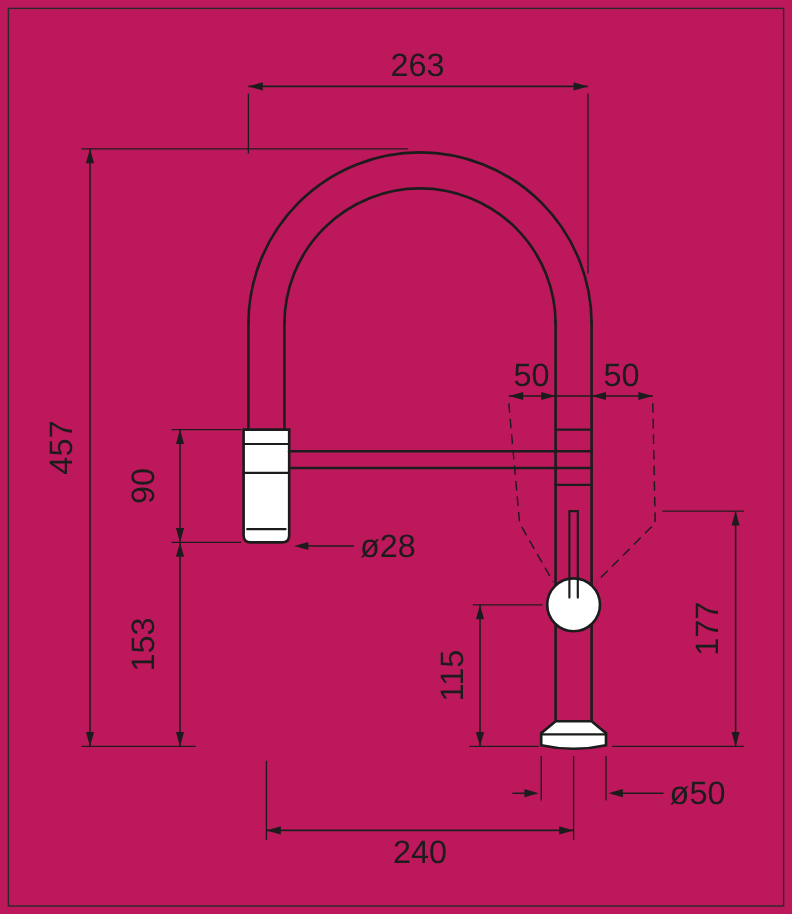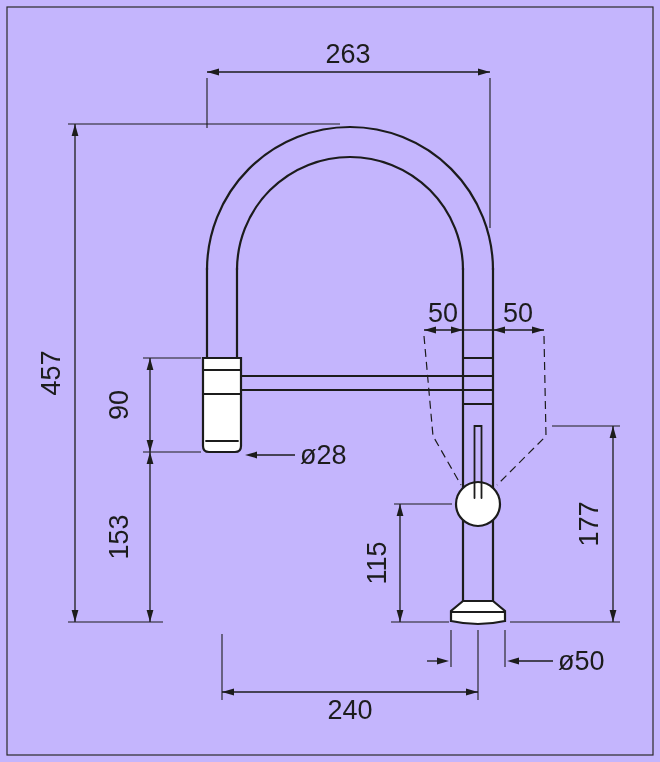--- a/index.html
+++ b/index.html
@@ -1,16 +1,16 @@
 <!DOCTYPE html>
 <html><head>
 <meta charset="utf-8">
 <style>
   html,body{margin:0;padding:0;background:#ffffff;}
-  #stage{position:relative;width:660px;height:762px;background:#c4b5fd;overflow:hidden;
+  #stage{position:relative;width:660px;height:762px;background:#be185d;overflow:hidden;
          font-family:"Liberation Sans", sans-serif;}
   svg{display:block}
   .outline{fill:none;stroke:#1c1c1c;stroke-width:2.2;stroke-linecap:round;stroke-linejoin:round;}
   .outline2{fill:none;stroke:#1c1c1c;stroke-width:1.8;stroke-linecap:round;}
   .fillwhite{fill:#ffffff;stroke:#1c1c1c;stroke-width:2.2;}
   .dim{fill:none;stroke:#1c1c1c;stroke-width:1.3;}
   .ext{fill:none;stroke:#1c1c1c;stroke-width:1.1;}
   .dash{fill:none;stroke:#1c1c1c;stroke-width:1.2;stroke-dasharray:8 5;}
   .arrow{fill:#1c1c1c;stroke:none;}
   .dimtext{fill:#1c1c1c;font-size:27px;font-family:"Liberation Sans", sans-serif;}

